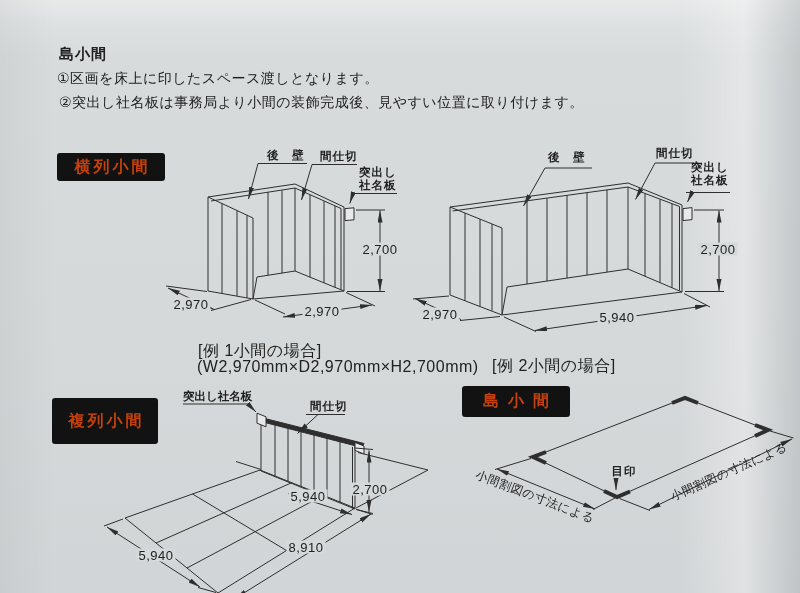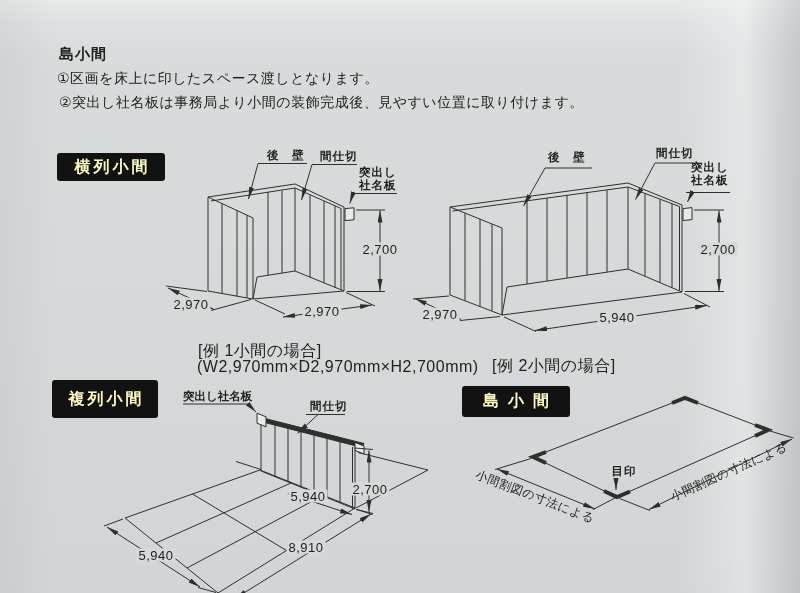--- a/index.html
+++ b/index.html
@@ -11,21 +11,21 @@
   }
   .page::before{
     content:''; position:absolute; inset:0; z-index:0; pointer-events:none;
     background:linear-gradient(90deg,rgba(0,0,0,.04) 0%,rgba(0,0,0,0) 7%,rgba(0,0,0,0) 85%,rgba(255,255,255,.30) 93%,rgba(150,156,160,.30) 100%);
   }
   svg.art{position:absolute;left:0;top:0;z-index:1;}
   .txt{position:absolute;z-index:2;white-space:nowrap;}
   .title{font-size:15px;font-weight:bold;letter-spacing:1px;}
   .note{font-size:14px;letter-spacing:.5px;}
   .secbox{
-    position:absolute;z-index:2;background:#121212;color:#fef9c3;
+    position:absolute;z-index:2;background:#121212;color:#c2410c;
     display:flex;align-items:center;justify-content:center;
     font-weight:bold;font-size:16px;border-radius:3px;letter-spacing:3px;
     text-indent:3px;
   }
   .secbox.wide{letter-spacing:9px;text-indent:9px;}
   .ann{font-size:11.5px;letter-spacing:1px;line-height:12.5px;font-weight:bold;}
   .dim{
     transform:translate(-50%,-50%);font-size:13px;letter-spacing:.5px;
     background:var(--paper);padding:1px 2px;line-height:11px;
   }
@@ -138,21 +138,21 @@
       <path d="M619.5,498.5 L650,510.5 M770,431 L793.5,438"></path>
       <path d="M649,509.5 L792,439" marker-start="url(#as)" marker-end="url(#ae)"></path>
     </g>
   </svg>
 
   <div class="txt title" style="left:59px;top:45px">島小間</div>
   <div class="txt note" style="left:57px;top:70px">①区画を床上に印したスペース渡しとなります。</div>
   <div class="txt note" style="left:59px;top:94px">②突出し社名板は事務局より小間の装飾完成後、見やすい位置に取り付けます。</div>
 
   <div class="secbox" style="left:57px;top:153px;width:108px;height:28px">横列小間</div>
-  <div class="secbox" style="left:52px;top:380px;width:106px;height:38px">複列小間</div>
+  <div class="secbox" style="left:52px;top:398px;width:106px;height:46px">複列小間</div>
   <div class="secbox wide" style="left:462px;top:386px;width:108px;height:31px">島小間</div>
 
   <div class="txt ann" style="left:267px;top:149px">後　壁</div>
   <div class="txt ann" style="left:320px;top:150px">間仕切</div>
   <div class="txt ann" style="left:359px;top:166px">
     <div>突出し</div>
     <div>社名板</div>
   </div>
   <div class="txt dim" style="left:380px;top:249px">2,700</div>
   <div class="txt dim" style="left:191px;top:304px">2,970</div>

